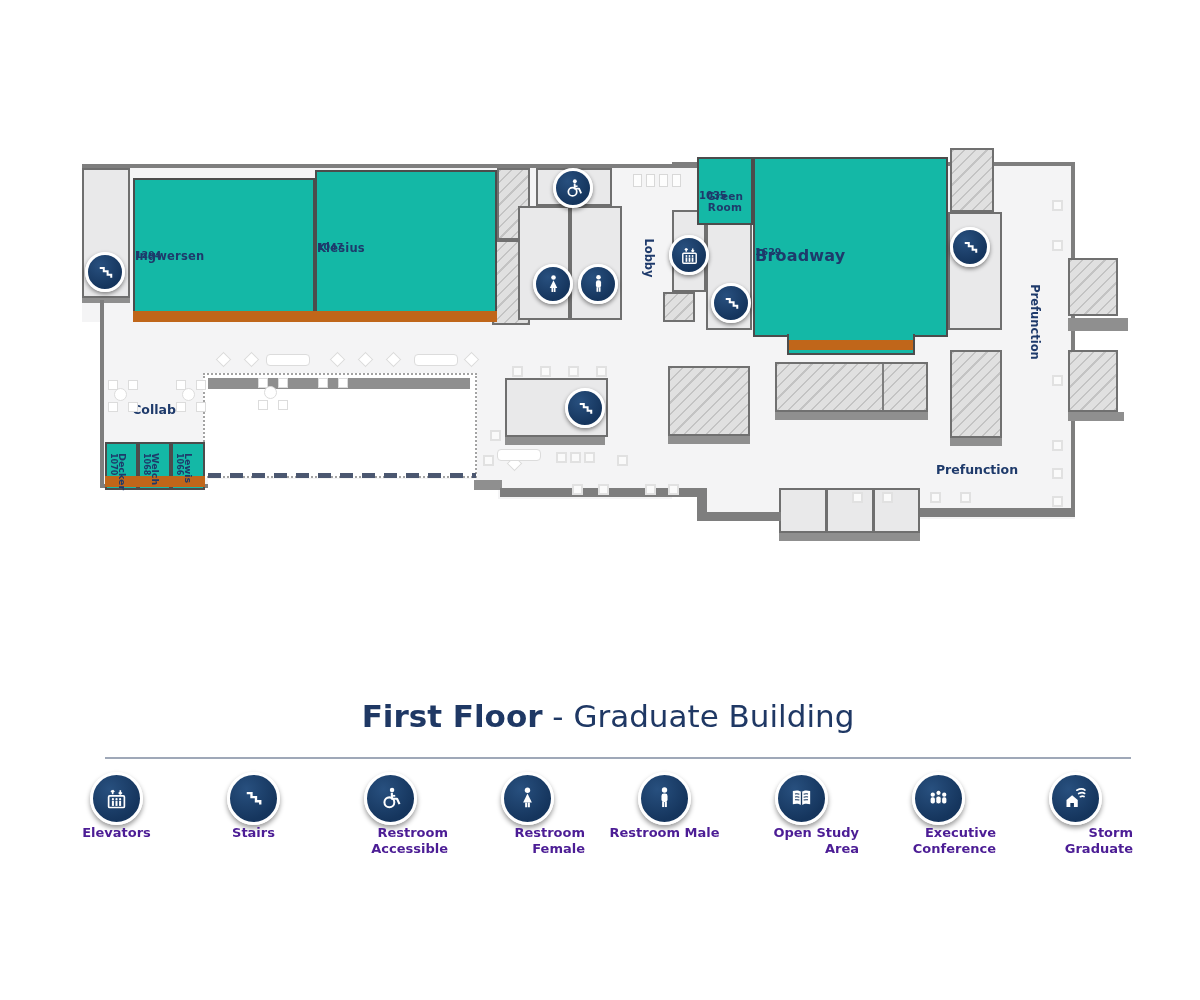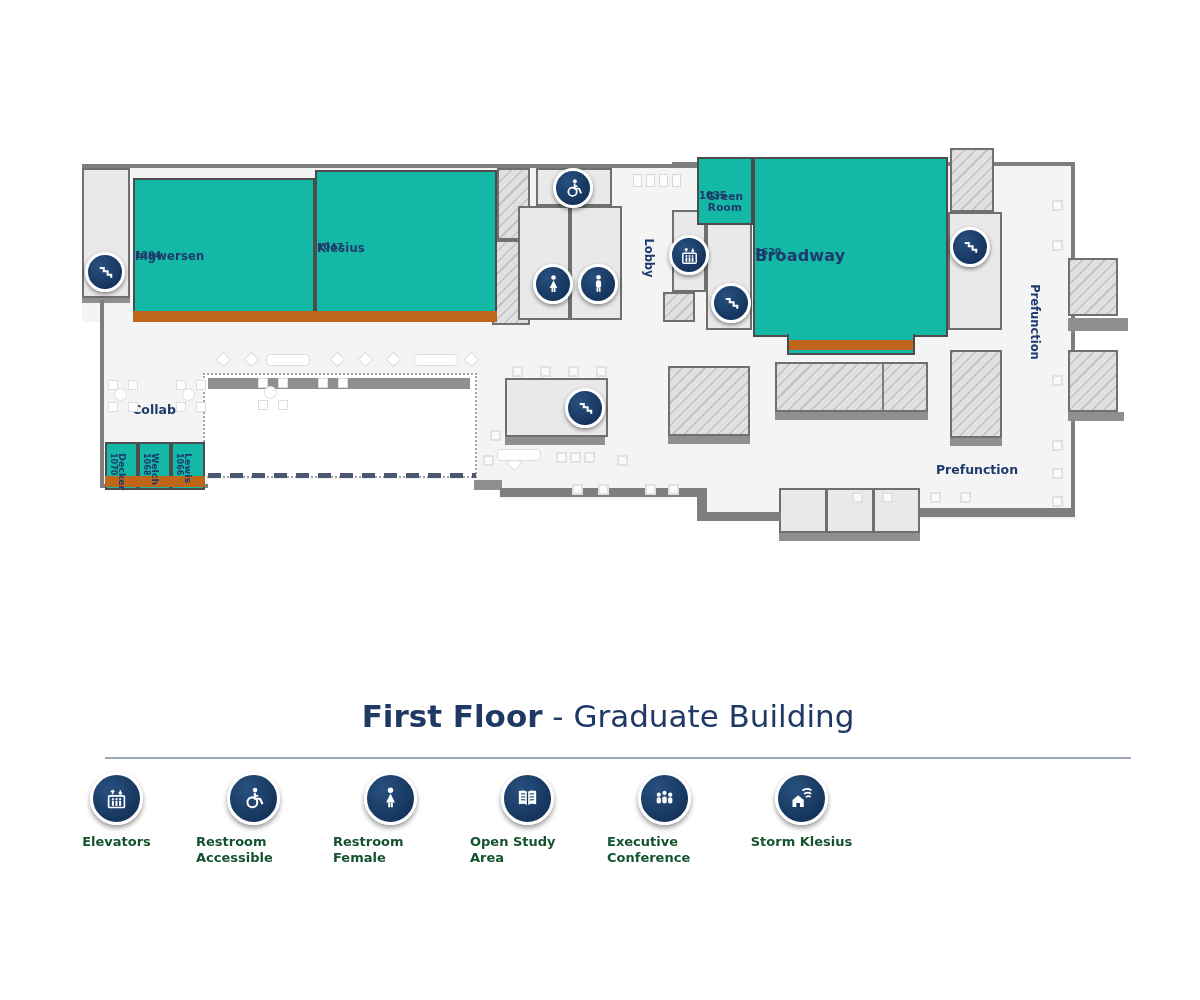--- a/index.html
+++ b/index.html
@@ -46,22 +46,22 @@
   .title .tl{font-weight:400;}
   .rule{position:absolute;left:105px;top:757px;width:1026px;height:2px;background:#9fa8b8;}
 
   .legend{position:absolute;left:48px;top:772px;width:1104px;
           display:grid;grid-template-columns:repeat(8,137px);justify-items:center;}
   .legend-item{display:flex;flex-direction:column;align-items:center;}
   .legend-circle{width:47px;height:47px;border-radius:50%;
           background:radial-gradient(circle at 35% 30%,#28507f,#15355d 70%);
           border:3px solid #fff;box-shadow:0 3px 5px rgba(0,0,0,.4);
           display:flex;align-items:center;justify-content:center;}
-  .legend-label{margin-top:9px;font-weight:bold;font-size:13px;color:#14532d;
-          text-align:left;line-height:1.25;max-width:115px;}
+  .legend-label{font-weight:bold;font-size:13px;color:#4c1d95;
+          text-align:right;line-height:1.25;max-width:115px;}
 </style>
 </head>
 <body>
 
 <div class="stage">
   <div class="plan" id="plan">
 
     <div class="base" style="left:82px;top:165px;width:448px;height:157px"></div>
     <div class="base" style="left:100px;top:300px;width:398px;height:188px"></div>
     <div class="base" style="left:498px;top:165px;width:174px;height:334px"></div>
@@ -308,38 +308,57 @@
       <circle cx="15.2" cy="12.6" r="1"></circle>
               <rect x="14.3" y="14" width="1.8" height="4.6"></rect>
     </g>
   </svg>
         </div>
         <div class="legend-label">Elevators</div>
       </div>
       <div class="legend-item">
         <div class="legend-circle">
           <svg viewBox="0 0 24 24" width="27" height="27">
+            <path d="M6 7.2h4.2v3.6h4v3.6H18v3" stroke="#fff" stroke-width="2.1" fill="none"></path>
+          </svg>
+        </div>
+        <div class="legend-label">Stairs</div>
+      </div>
+      <div class="legend-item">
+        <div class="legend-circle">
+          <svg viewBox="0 0 24 24" width="27" height="27">
     <circle cx="13.4" cy="4.4" r="2" fill="#fff"></circle>
     <path d="M13.2 6.8v5.4h4.6l2.2 4.8" stroke="#fff" stroke-width="1.9" fill="none" stroke-linejoin="round"></path>
     <path d="M13.2 9.6h3" stroke="#fff" stroke-width="1.6"></path>
     <circle cx="11" cy="15.4" r="4.4" stroke="#fff" stroke-width="1.8" fill="none"></circle>
   </svg>
         </div>
         <div class="legend-label">Restroom Accessible</div>
       </div>
       <div class="legend-item">
         <div class="legend-circle">
           <svg viewBox="0 0 24 24" fill="#fff" width="27" height="27">
     <circle cx="12" cy="4.7" r="2.4"></circle>
     <path d="M12 7.6 8.1 15.6h7.8z"></path>
     <rect x="9.9" y="15.6" width="1.8" height="4.2"></rect>
     <rect x="12.3" y="15.6" width="1.8" height="4.2"></rect>
   </svg>
         </div>
         <div class="legend-label">Restroom Female</div>
+      </div>
+      <div class="legend-item">
+        <div class="legend-circle">
+          <svg viewBox="0 0 24 24" fill="#fff" width="27" height="27">
+    <circle cx="12" cy="4.5" r="2.4"></circle>
+    <rect x="9.3" y="7.6" width="5.4" height="7.6" rx="2.2"></rect>
+    <rect x="9.9" y="14.8" width="1.8" height="4.8"></rect>
+    <rect x="12.3" y="14.8" width="1.8" height="4.8"></rect>
+  </svg>
+        </div>
+        <div class="legend-label">Restroom Male</div>
       </div>
       <div class="legend-item">
         <div class="legend-circle">
           <svg viewBox="0 0 24 24" width="27" height="27">
     <path d="M12 6.3C10.4 4.8 7.4 4.5 4.3 5.4v11.8c3.1-.9 6.1-.6 7.7.9 1.6-1.5 4.6-1.8 7.7-.9V5.4c-3.1-.9-6.1-.6-7.7.9z" fill="#fff"></path>
     <path d="M12 6.3v11.8" stroke="#15355d" stroke-width="1.2" fill="none"></path>
     <path d="M6.2 8c1.4-.3 2.8-.2 3.9.2M6.2 10.6c1.4-.3 2.8-.2 3.9.2M6.2 13.2c1.4-.3 2.8-.2 3.9.2M17.8 8c-1.4-.3-2.8-.2-3.9.2M17.8 10.6c-1.4-.3-2.8-.2-3.9.2M17.8 13.2c-1.4-.3-2.8-.2-3.9.2" stroke="#15355d" stroke-width=".9" fill="none"></path>
   </svg>
         </div>
         <div class="legend-label">Open Study Area</div>
@@ -360,16 +379,16 @@
         <div class="legend-label">Executive Conference</div>
       </div>
       <div class="legend-item">
         <div class="legend-circle">
           <svg viewBox="0 0 24 24" width="27" height="27">
     <path d="M4 19.5v-6.2l5-4.1 5 4.1v6.2z" fill="#fff"></path>
     <path d="M7.4 19.5v-3.5h3.2v3.5z" fill="#15355d"></path>
     <path d="M13.2 4.6c2.6-1.3 5.6-1.3 7.2-.1M14.8 7.6c2-.9 4.1-.9 5.3-.1M16.3 10.4c1.2-.6 2.5-.6 3.3-.1" stroke="#fff" stroke-width="1.5" fill="none" stroke-linecap="round"></path>
   </svg>
         </div>
-        <div class="legend-label">Storm Klesius</div>
+        <div class="legend-label">Storm Graduate</div>
       </div>
     </div>
 </div>
 
 </body></html>

